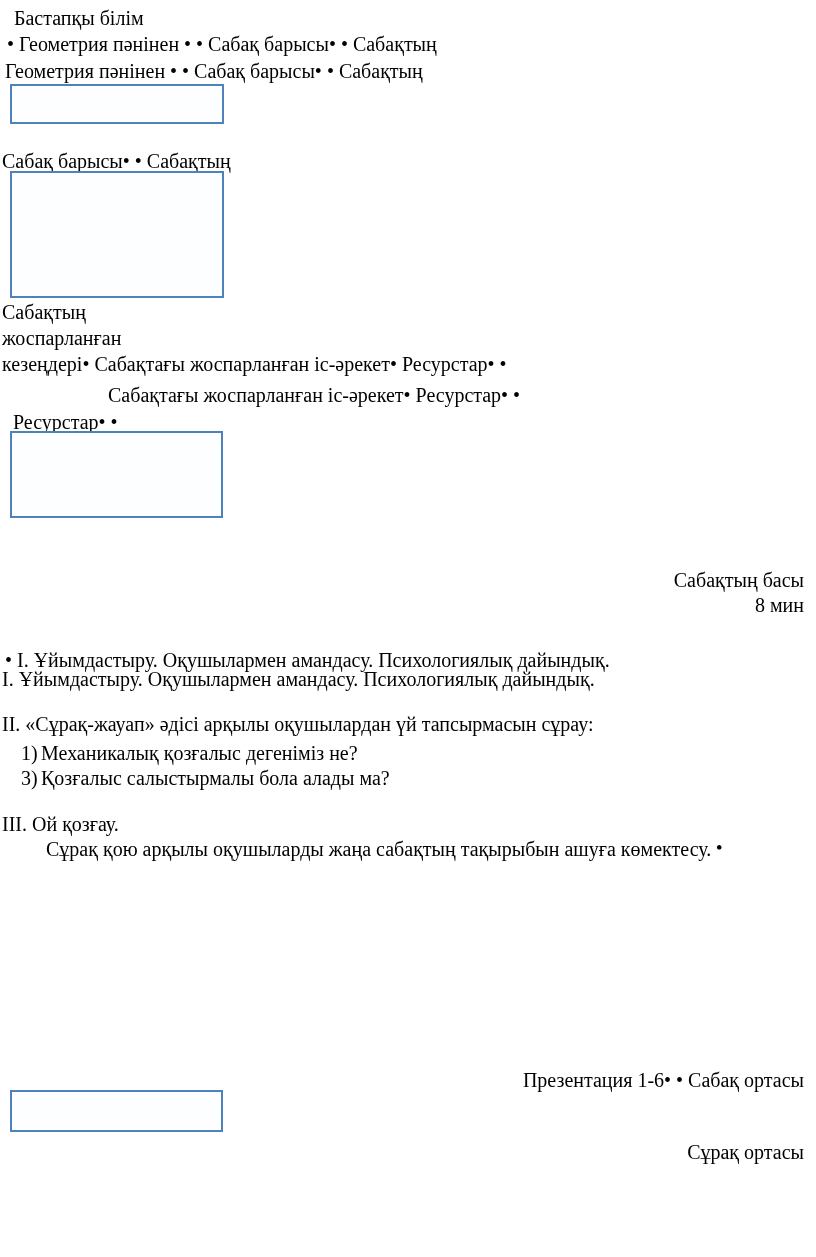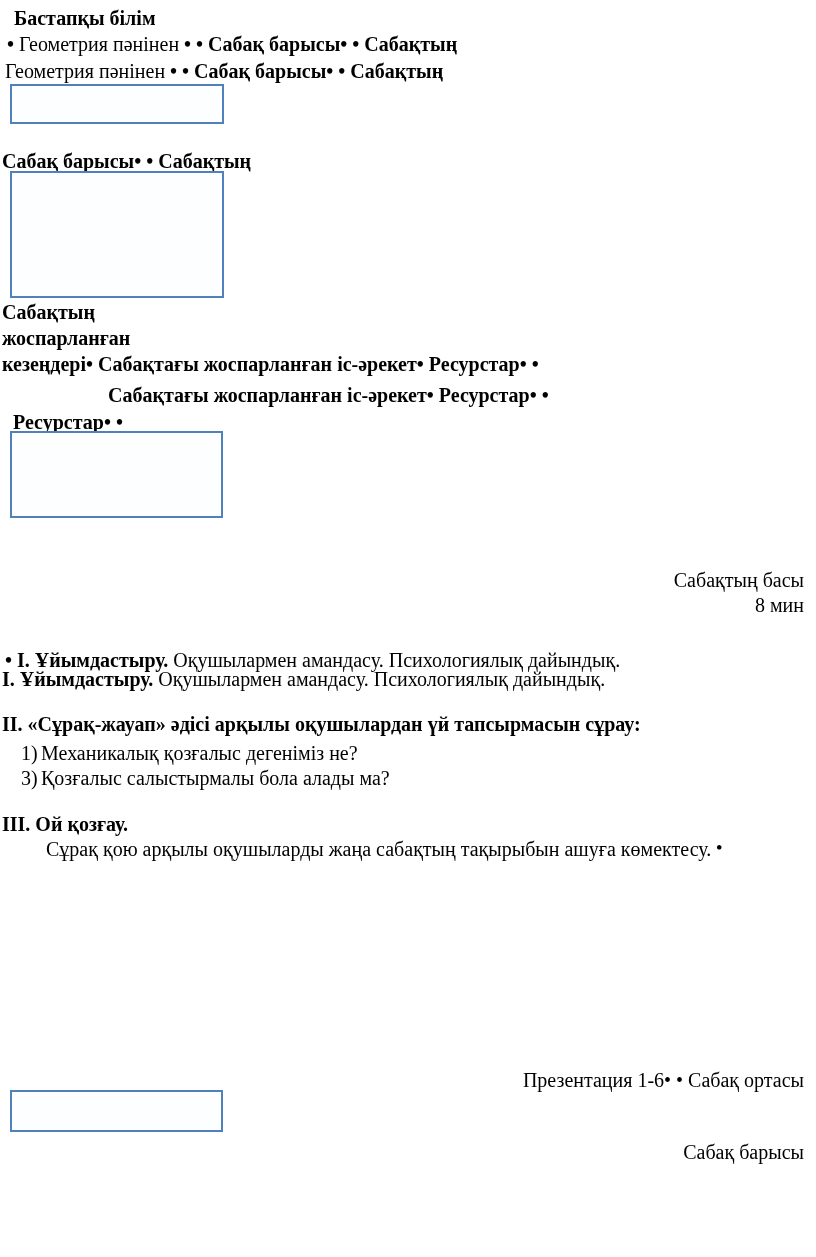--- a/index.html
+++ b/index.html
@@ -9,21 +9,21 @@
     width: 816px;
     height: 1257px;
     background: #ffffff;
     font-family: "Liberation Serif", "DejaVu Serif", serif;
     font-size: 20px;
     line-height: 24px;
     color: #000000;
     overflow: hidden;
   }
   .line { position: absolute; white-space: nowrap; }
-  .b { font-weight: 700; }
+  .b { font-weight: 400; }
   .centered { position: absolute; left: 0; width: 804px; text-align: right; }
   .textbox {
     position: absolute;
     border: 2px solid #4f81bd;
     background: #fdfeff;
   }
   .q-row { height: 25px; white-space: nowrap; }
   .q-num { display: inline-block; width: 20px; }
   .raised { font-weight: 700; vertical-align: 3px; font-size: 17px; }
 </style>
@@ -82,15 +82,15 @@
   <div class="line b" style="left:2px; top:812px;">III. Ой қозғау.</div>
 
   <div class="line" style="left:2px; top:836px;margin-left:44px;">
     <span>Сұрақ қою арқылы оқушыларды жаңа сабақтың тақырыбын ашуға көмектесу. </span><span class="raised">•</span>
   </div>
 
   <div class="centered" style="top:1068px;">Презентация 1-6• • Сабақ ортасы</div>
 
   <div class="textbox" style="left:10px; top:1090px; width:213px; height:42px;"></div>
 
-  <div class="centered" style="top:1140px;">Сабақ барысы</div>
+  <div class="centered" style="top:1140px;">Сұрақ ортасы</div>
 
 </div>
 
 </body></html>

